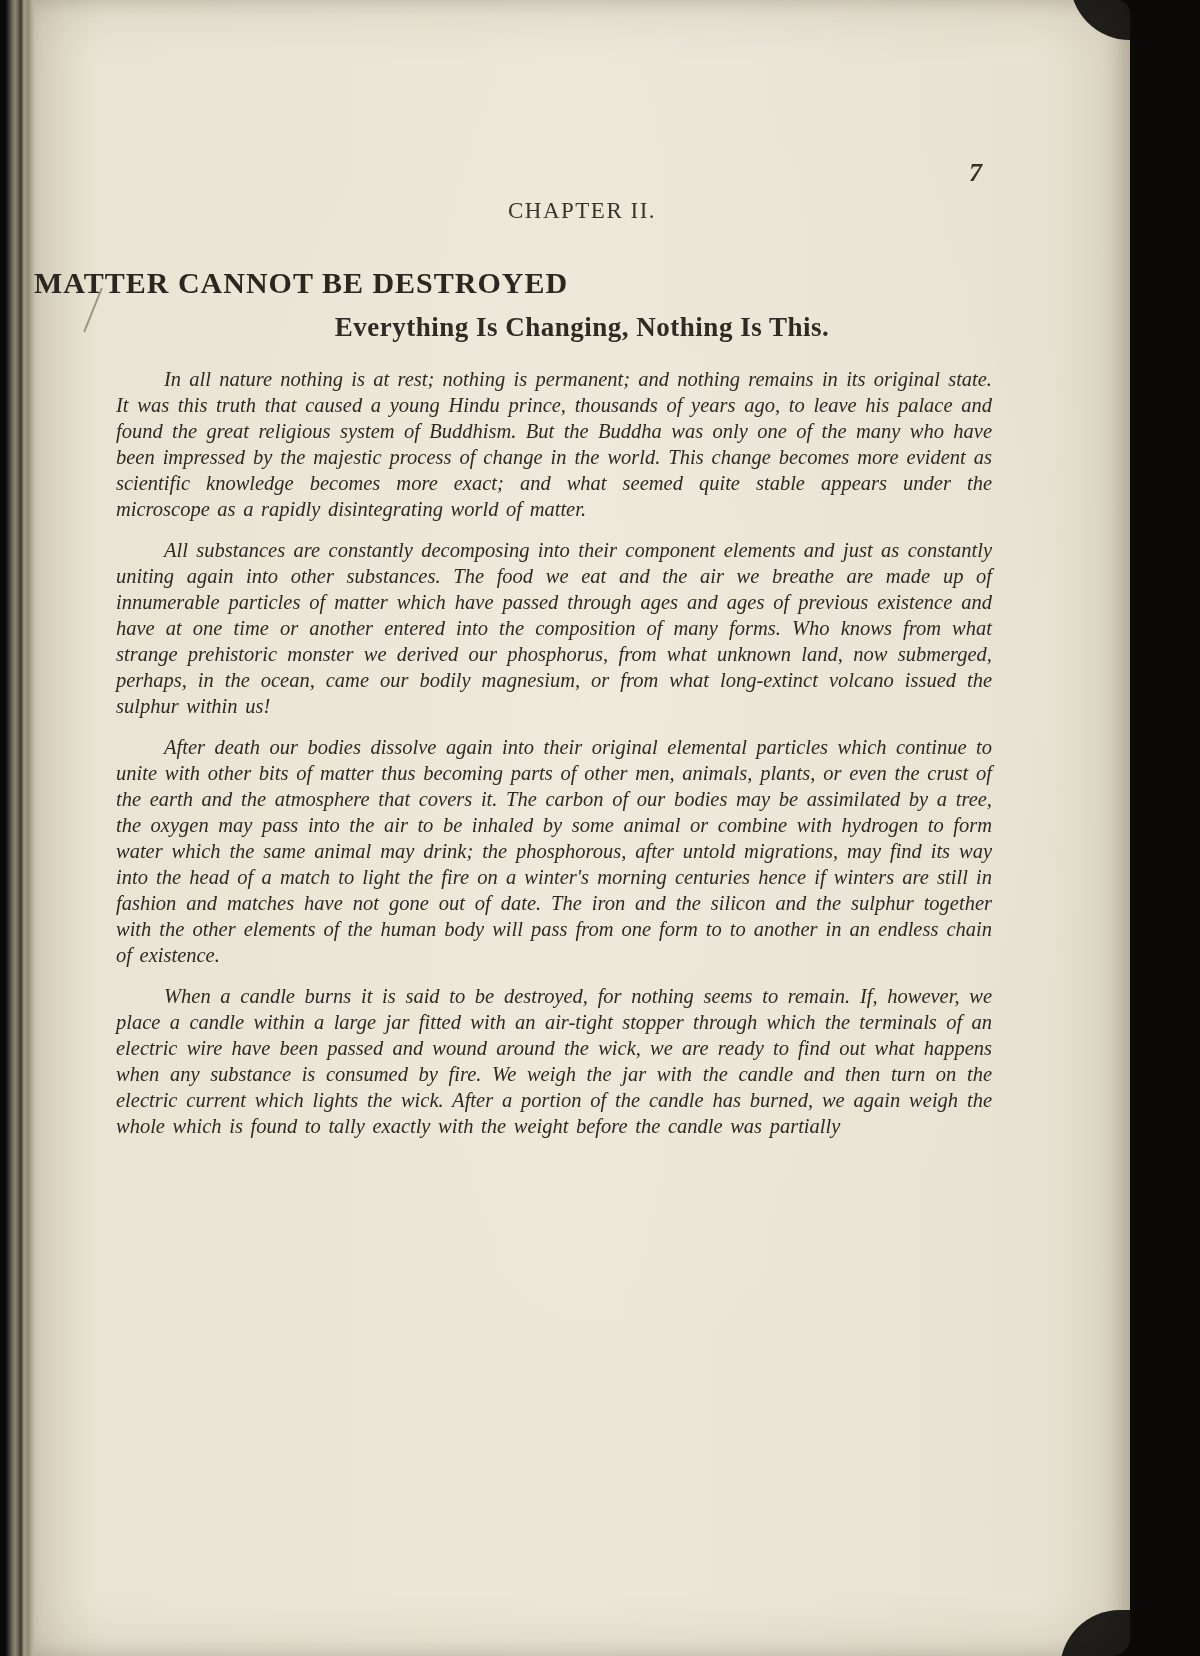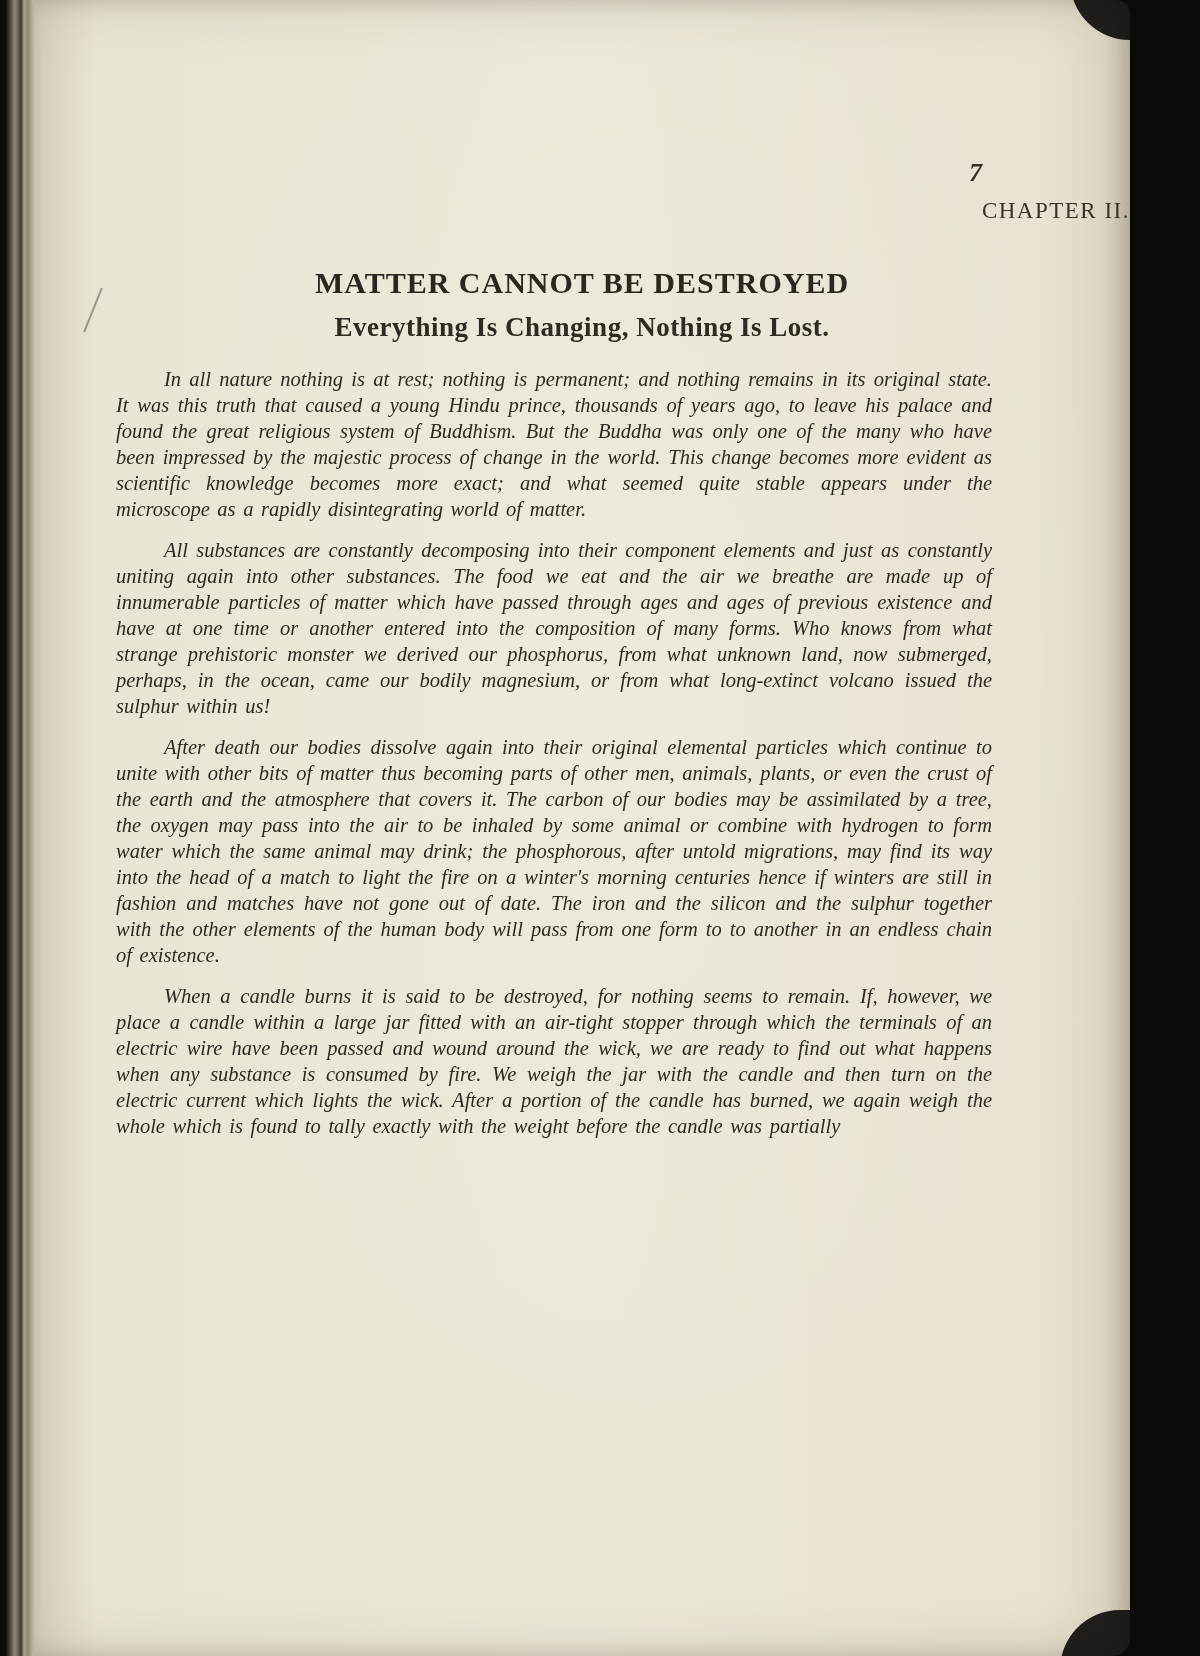--- a/index.html
+++ b/index.html
@@ -56,31 +56,31 @@
     font-size: 26px;
     font-style: italic;
     font-weight: bold;
     color: #332f27;
   }
   .chapter-heading {
     position: absolute;
     top: 198px;
     left: 0;
     width: 100%;
-    text-align: right;
+    text-align: center;
     font-size: 23px;
     letter-spacing: 1.5px;
     color: #38342b;
   }
   .chapter-title {
     position: absolute;
     top: 266px;
     left: 0;
     width: 100%;
-    text-align: center;
+    text-align: left;
     font-size: 30px;
     font-weight: bold;
     letter-spacing: 1px;
     color: #2b2720;
   }
   .chapter-subtitle {
     position: absolute;
     top: 312px;
     left: 0;
     width: 100%;
@@ -153,21 +153,21 @@
     <div class="scan-mark"></div>
 
     <div class="page-inner">
 
       <div class="page-number">7</div>
 
       <div class="chapter-heading">CHAPTER II.</div>
 
       <div class="chapter-title">MATTER CANNOT BE DESTROYED</div>
 
-      <div class="chapter-subtitle">Everything Is Changing, Nothing Is Lost.</div>
+      <div class="chapter-subtitle">Everything Is Changing, Nothing Is This.</div>
 
       <div class="body-text">
         <p>In all nature nothing is at rest; nothing is permanent; and nothing remains in its original state. It was this truth that caused a young Hindu prince, thousands of years ago, to leave his palace and found the great religious system of Buddhism. But the Buddha was only one of the many who have been impressed by the majestic process of change in the world. This change becomes more evident as scientific knowledge becomes more exact; and what seemed quite stable appears under the microscope as a rapidly disintegrating world of matter.</p>
         <p>All substances are constantly decomposing into their component elements and just as constantly uniting again into other substances. The food we eat and the air we breathe are made up of innumerable particles of matter which have passed through ages and ages of previous existence and have at one time or another entered into the composition of many forms. Who knows from what strange prehistoric monster we derived our phosphorus, from what unknown land, now submerged, perhaps, in the ocean, came our bodily magnesium, or from what long-extinct volcano issued the sulphur within us!</p>
         <p>After death our bodies dissolve again into their original elemental particles which continue to unite with other bits of matter thus becoming parts of other men, animals, plants, or even the crust of the earth and the atmosphere that covers it. The carbon of our bodies may be assimilated by a tree, the oxygen may pass into the air to be inhaled by some animal or combine with hydrogen to form water which the same animal may drink; the phosphorous, after untold migrations, may find its way into the head of a match to light the fire on a winter's morning centuries hence if winters are still in fashion and matches have not gone out of date. The iron and the silicon and the sulphur together with the other elements of the human body will pass from one form to to another in an endless chain of existence.</p>
         <p>When a candle burns it is said to be destroyed, for nothing seems to remain. If, however, we place a candle within a large jar fitted with an air-tight stopper through which the terminals of an electric wire have been passed and wound around the wick, we are ready to find out what happens when any substance is consumed by fire. We weigh the jar with the candle and then turn on the electric current which lights the wick. After a portion of the candle has burned, we again weigh the whole which is found to tally exactly with the weight before the candle was partially</p>
       </div>
 
     </div>
   </div>

